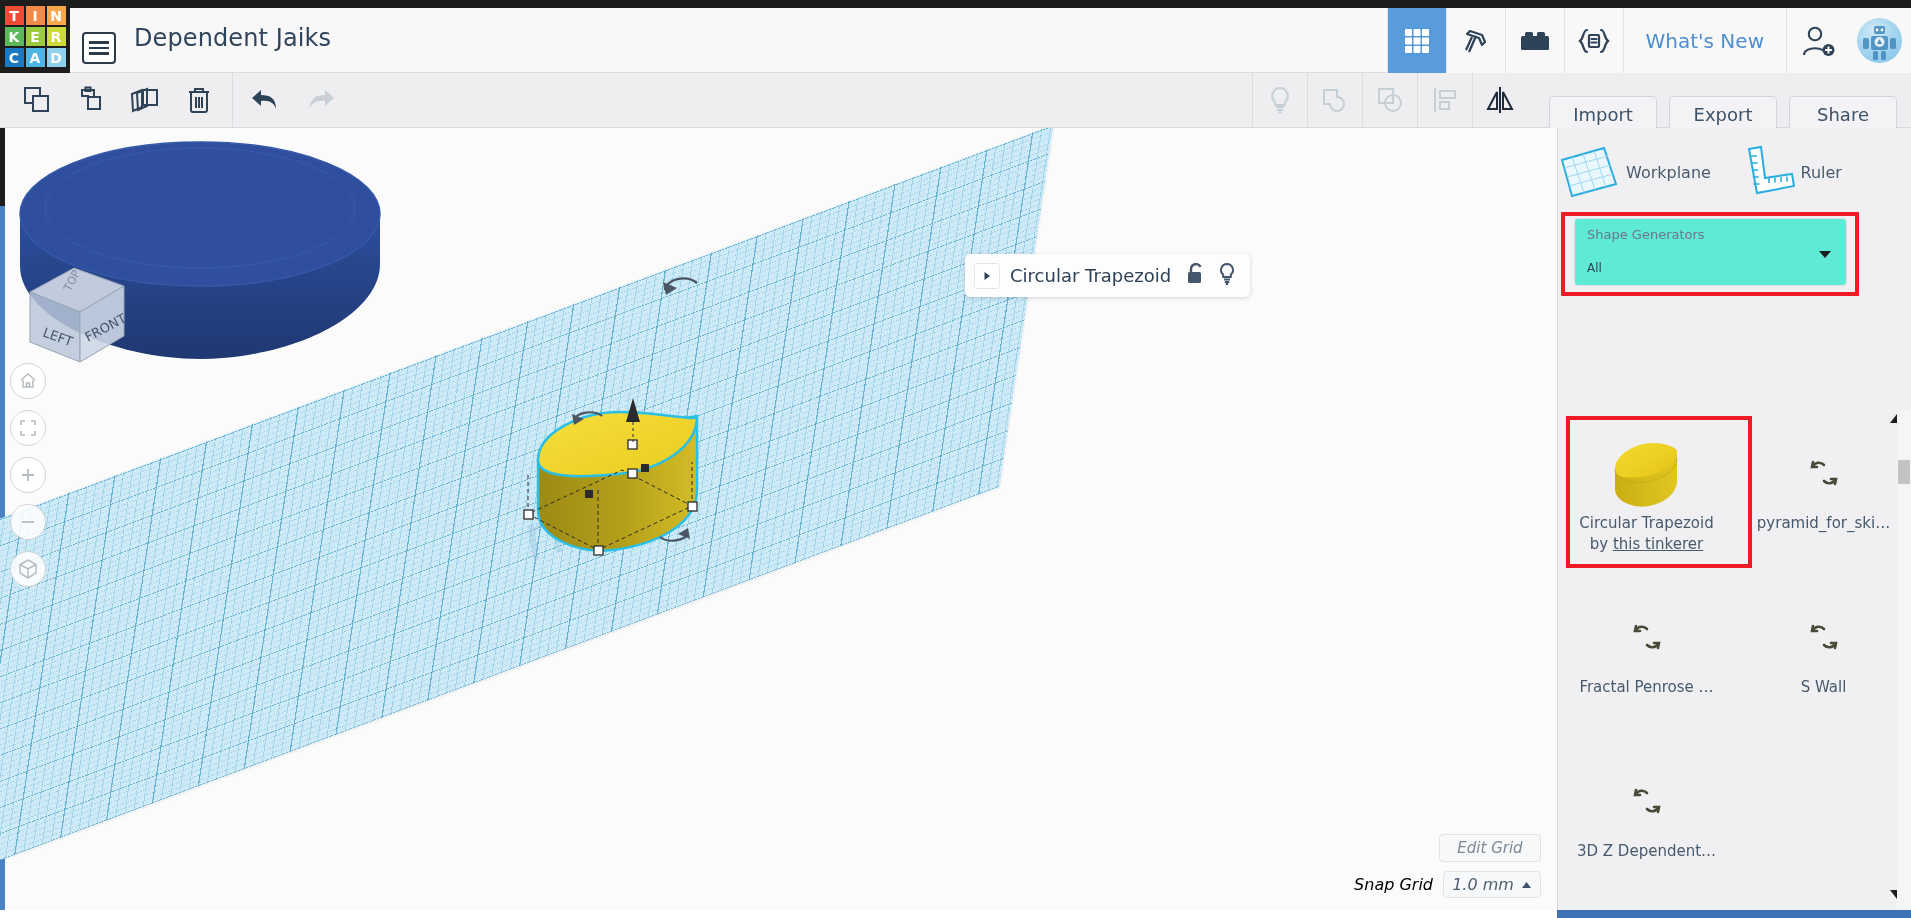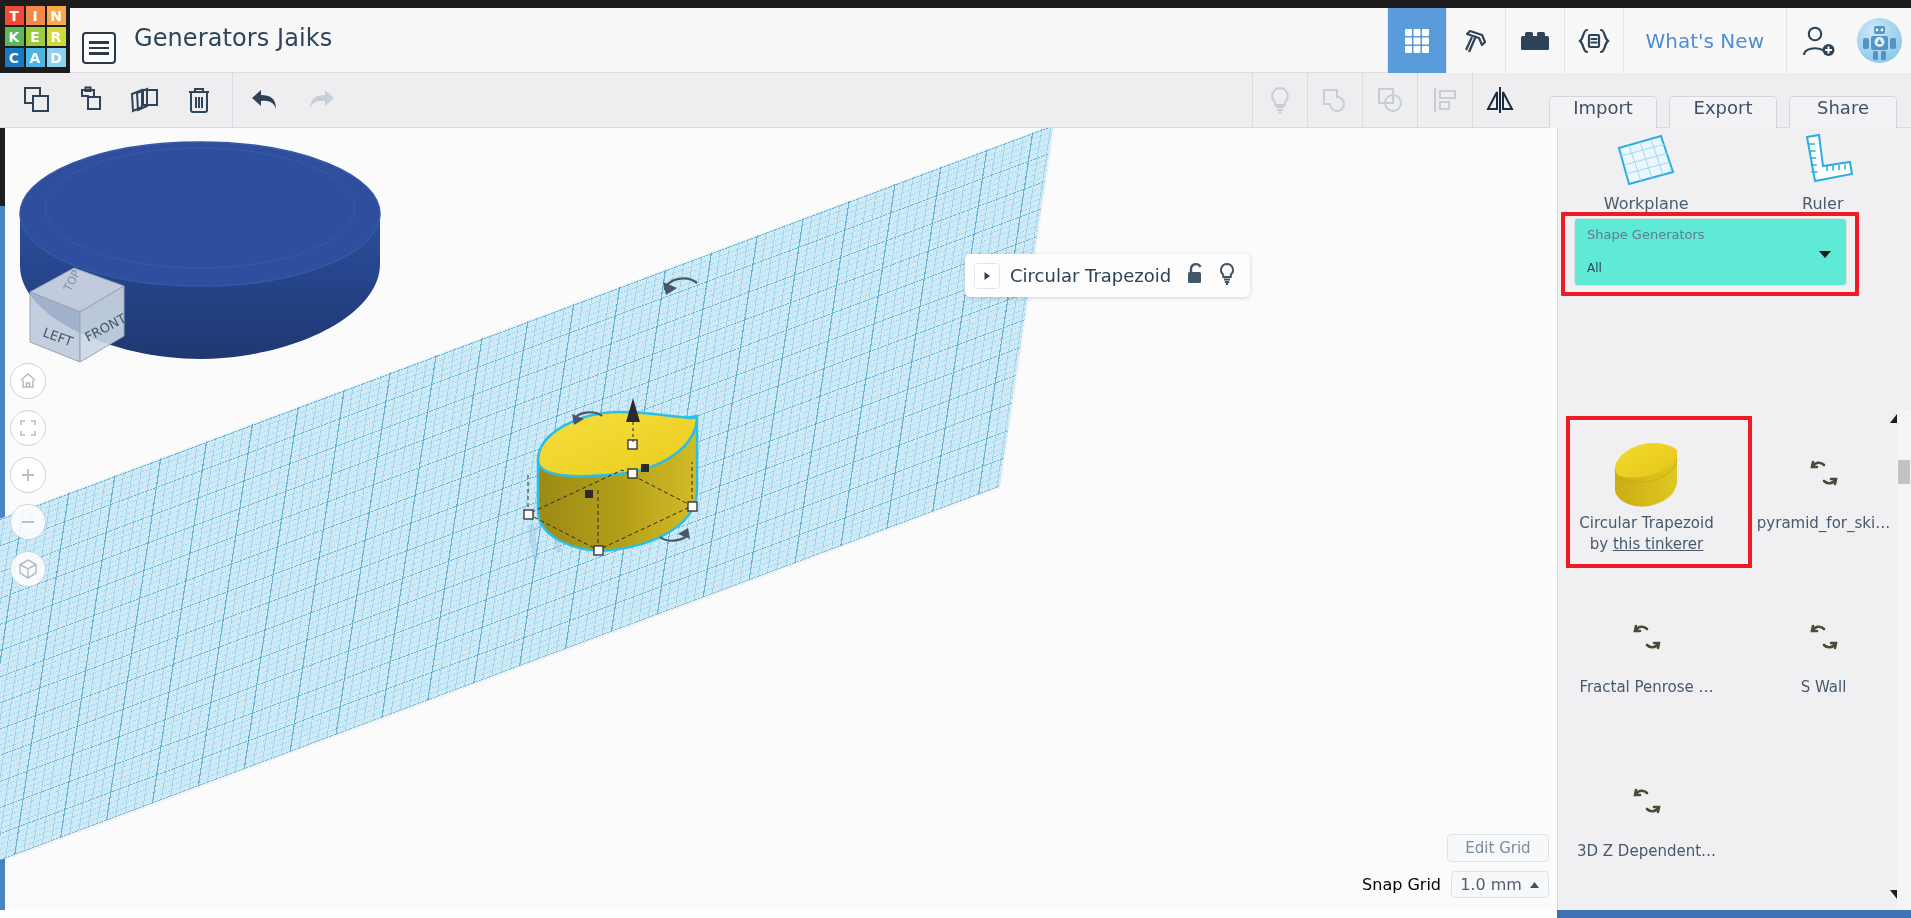--- a/index.html
+++ b/index.html
@@ -70,21 +70,21 @@
   .tb-btn {
     width:54px; height:54px; display:flex; align-items:center; justify-content:center; cursor:pointer;
   }
   .tb-div { width:1px; height:54px; background:#dadade; margin:0 6px; }
   .tb-right { position:absolute; right:0; top:0; height:54px; display:flex; align-items:center; }
   .tb-icobox { width:55px; height:54px; display:flex; align-items:center; justify-content:center;
      border-left:1px solid #dcdcdf; }
   .act-btn {
     height:36px; min-width:108px; padding:0 20px; margin-left:12px;
     border:1px solid #d2d6db; border-radius:4px; background:#f3f3f5;
-    color:#3d5268; font-size:18px; display:flex; align-items:flex-start; justify-content:center; cursor:pointer;margin-top:28px;
+    color:#3d5268; font-size:18px; display:flex; align-items:center; justify-content:center; cursor:pointer;margin-top:28px;
   }
   .act-wrap { display:flex; align-items:center; padding-right:14px; padding-left:10px; }
 
   
   .canvas {
     position:absolute; left:0; top:128px; width:1557px; height:782px;
     background:#fbfbfb; overflow:hidden;
   }
   .canvas-left-strip{ position:absolute; left:0; top:0; width:5px; height:782px;
      background:linear-gradient(to bottom,#1d1d1d 0 78px,#4b82c4 78px 100%); }
@@ -130,40 +130,40 @@
     background:#fdfdfd; border-radius:5px; box-shadow:0 1px 4px rgba(0,0,0,.17);
     display:flex; align-items:center; padding:0 9px; gap:10px;
   }
   .sp-arrow {
     width:26px; height:26px; border:1px solid #e3e6e9; border-radius:4px; background:#fff;
     display:flex; align-items:center; justify-content:center; cursor:pointer;
   }
   .sp-title { font-size:18px; color:#2e4257; flex:1; }
 
   
-  .grid-ctl { position:absolute; right:8px; bottom:12px; width:345px; }
+  .grid-ctl { position:absolute; right:16px; bottom:12px; width:345px;font-style:italic; }
   .edit-grid {
     width:102px; height:28px; border:1px solid #dfe2e6; border-radius:4px; background:#f7f8f9;
     color:#7d8a99; font-size:15px; display:flex; align-items:center; justify-content:center;
     margin-left:auto; margin-bottom:9px; cursor:pointer;
   }
   .snap-row { display:flex; align-items:center; justify-content:flex-end; gap:10px; }
   .snap-lbl { font-size:16px; color:#000000; }
   .snap-sel {
     width:98px; height:27px; border:1px solid #dfe2e6; border-radius:4px; background:#f7f8f9;
     display:flex; align-items:center; justify-content:center; gap:7px; font-size:16px; color:#4d5f73; cursor:pointer;
   }
 
   
   .sidebar {
     position:absolute; left:1557px; top:128px; width:354px; height:782px;
     background:#f0f0f2; border-left:1px solid #d9d9dc; overflow:hidden;
   }
   .sb-tools { height:88px; display:flex; align-items:center; }
-  .sb-tool { flex:1; display:flex; flex-direction:column; align-items:center; gap:6px; cursor:pointer; }
+  .sb-tool { flex:1; display:flex; flex-direction:row; align-items:center; gap:6px; cursor:pointer; }
   .sb-tool-lbl { font-size:16px; color:#4a5b6e; }
 
   .gen-box-outer { position:relative; margin:2px 8px 0 8px; }
   .gen-red {
     position:absolute; left:-5px; top:-6px; width:298px; height:84px;
     border:4px solid #ee1b24; border-radius:1px; pointer-events:none;
   }
   .gen-select {
     position:relative; margin:0 0 0 8px; width:273px; height:68px;
     background:#5eead4; border:1px solid #e1e1e4; border-radius:4px; padding:8px 12px; cursor:pointer;
@@ -219,21 +219,21 @@
           <div class="logo-cell" style="background: rgb(142, 208, 238);">D</div>
         </div>
     </div>
 
     <div class="hamb">
       <i></i>
         <i></i>
         <i></i>
     </div>
 
-    <div class="doc-title">Generators Jaiks</div>
+    <div class="doc-title">Dependent Jaiks</div>
 
     <div class="hdr-right">
 
       <div class="hdr-ico active">
         <svg width="30" height="30" viewBox="0 0 30 30">
           <g fill="#ffffff">
             <rect x="3" y="3" width="7" height="7" rx="1"></rect>
               <rect x="11.5" y="3" width="7" height="7" rx="1"></rect>
               <rect x="20" y="3" width="7" height="7" rx="1"></rect>
             <rect x="3" y="11.5" width="7" height="7" rx="1"></rect>

